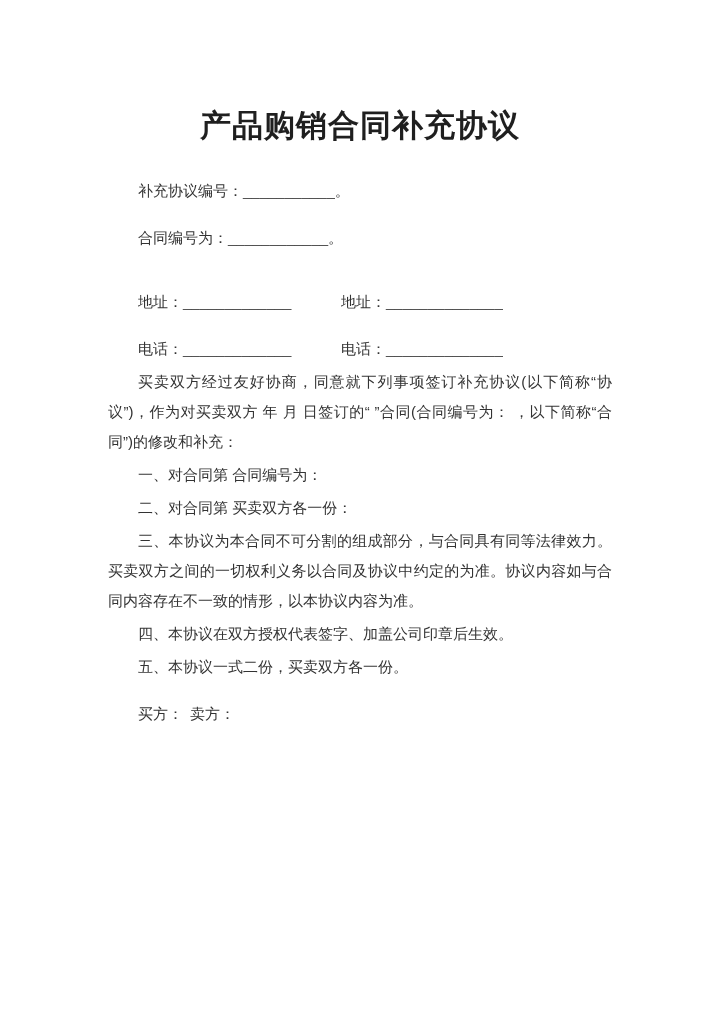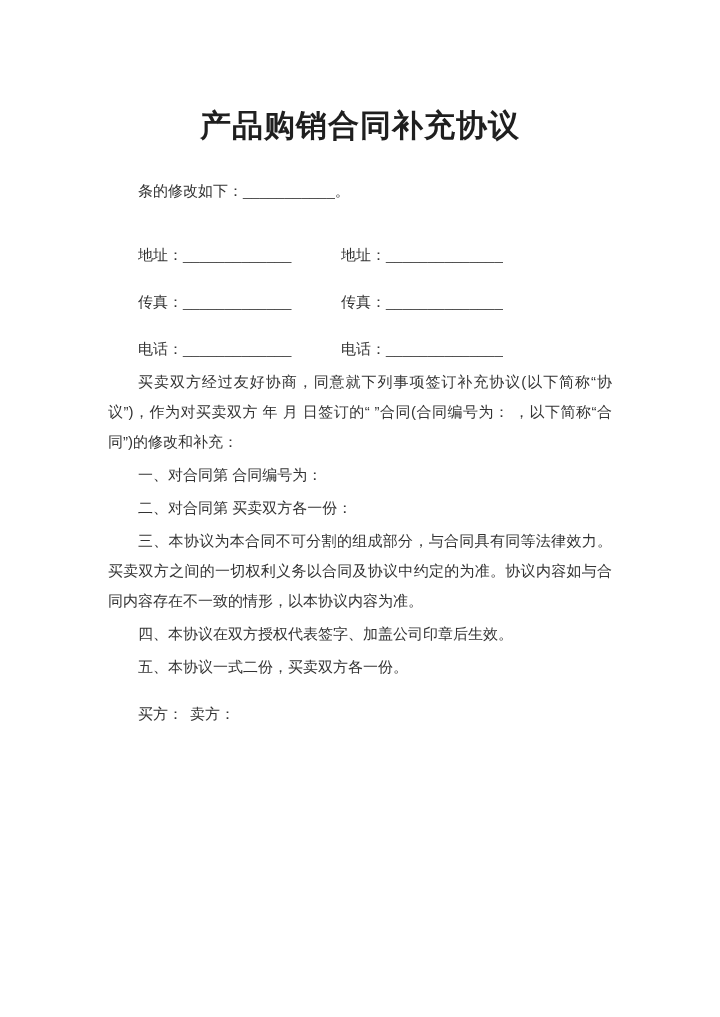--- a/index.html
+++ b/index.html
@@ -66,35 +66,32 @@
   .sig-row .sig-seller { margin-left: 7px; }
 </style>
 </head>
 <body>
 
 <div class="page">
   <div class="content">
 
     <div class="doc-title">产品购销合同补充协议</div>
 
-    <div class="line first-field"><span>条的修改如下：</span><span class="blank">___________</span><span>。</span></div>
+    <div class="line first-field"><span>补充协议编号：</span><span class="blank">___________</span><span>。</span></div>
 
+    <div class="line"><span>合同编号为：</span><span class="blank">____________</span><span>。</span></div>
 
     <div class="pair-row">
     </div>
 
     <div class="pair-row">
       <span class="pair-cell-left"><span>地址：</span><span class="blank">_____________</span></span>
       <span class="pair-cell-right"><span>地址：</span><span class="blank">______________</span></span>
     </div>
 
-    <div class="pair-row">
-      <span class="pair-cell-left"><span>传真：</span><span class="blank">_____________</span></span>
-      <span class="pair-cell-right"><span>传真：</span><span class="blank">______________</span></span>
-    </div>
 
     <div class="pair-row">
       <span class="pair-cell-left"><span>电话：</span><span class="blank">_____________</span></span>
       <span class="pair-cell-right"><span>电话：</span><span class="blank">______________</span></span>
     </div>
 
     <div class="para">买卖双方经过友好协商，同意就下列事项签订补充协议(以下简称“协议”)，作为对买卖双方 年 月 日签订的“ ”合同(合同编号为： ，以下简称“合同”)的修改和补充：</div>
 
     <div class="para">一、对合同第 合同编号为：</div>
 

